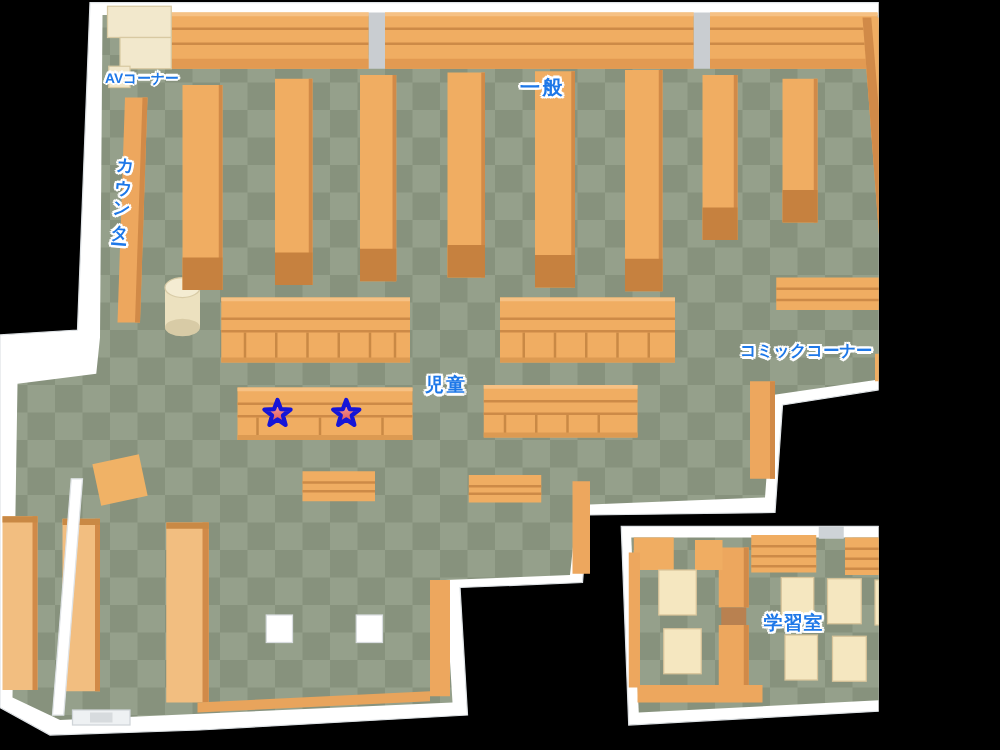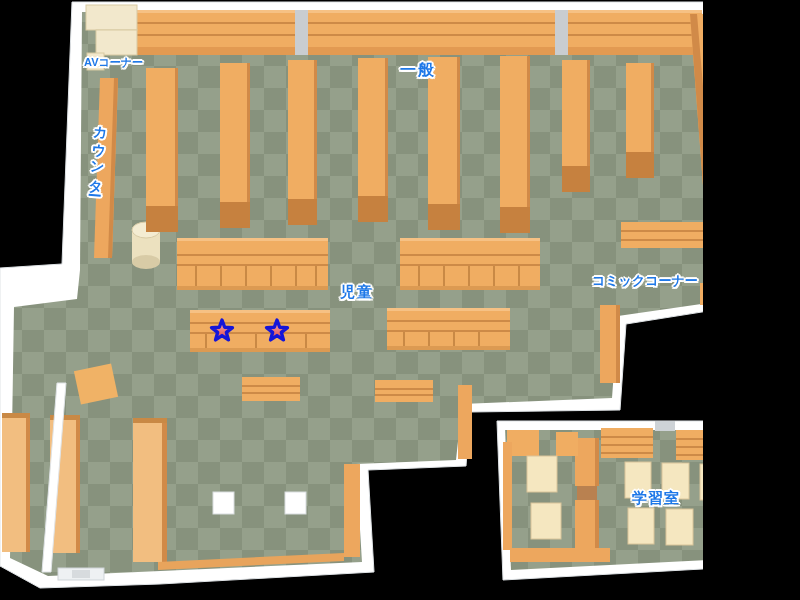--- a/index.html
+++ b/index.html
@@ -251,25 +251,25 @@
     <rect x="625" y="462" width="26" height="36" fill="#f5e7c0" stroke="#d9c49a" stroke-width="1"></rect>
     <rect x="662" y="463" width="27" height="36" fill="#f5e7c0" stroke="#d9c49a" stroke-width="1"></rect>
     <rect x="700" y="464" width="28" height="36" fill="#f5e7c0" stroke="#d9c49a" stroke-width="1"></rect>
     <rect x="628" y="508" width="26" height="36" fill="#f5e7c0" stroke="#d9c49a" stroke-width="1"></rect>
     <rect x="666" y="509" width="27" height="36" fill="#f5e7c0" stroke="#d9c49a" stroke-width="1"></rect>
     <rect x="704" y="510" width="28" height="36" fill="#f5e7c0" stroke="#d9c49a" stroke-width="1"></rect>
   </g>
 </svg>
 
 <div class="map-label" style="left:84px;top:55px;font-size:11px;">AVコーナー</div>
-<div class="map-label" style="left:400px;top:60px;font-size:16px;letter-spacing:2px;">一般</div>
+<div class="map-label" style="left:416px;top:60px;font-size:16px;letter-spacing:2px;">一般</div>
 <div class="map-label vertical" style="left:90px;top:116px;font-size:14px;letter-spacing:2px;transform:rotate(5deg);">カウンター</div>
-<div class="map-label" style="left:340px;top:283px;font-size:15px;letter-spacing:2px;">児童</div>
+<div class="map-label" style="left:340px;top:299px;font-size:15px;letter-spacing:2px;">児童</div>
 <div class="map-label" style="left:592px;top:272px;font-size:13px;">コミックコーナー</div>
-<div class="map-label" style="left:611px;top:489px;font-size:15px;letter-spacing:1px;margin-left:21px;">学習室</div>
+<div class="map-label" style="left:611px;top:489px;font-size:15px;letter-spacing:1px;">学習室</div>
 
 <svg class="star-marker" viewBox="-14 -14 28 28" style="left: 208px; top: 317px;">
   <path d="M0,-11 L2.7,-3.72 L10.46,-3.4 L4.37,1.42 L6.47,8.9 L0,4.6 L-6.47,8.9 L-4.37,1.42 L-10.46,-3.4 L-2.7,-3.72 Z" fill="url(#starGrad)" stroke="#1515d8" stroke-width="3.4" stroke-linejoin="round"></path>
 </svg>
 <svg class="star-marker" viewBox="-14 -14 28 28" style="left: 263px; top: 317px;">
   <path d="M0,-11 L2.7,-3.72 L10.46,-3.4 L4.37,1.42 L6.47,8.9 L0,4.6 L-6.47,8.9 L-4.37,1.42 L-10.46,-3.4 L-2.7,-3.72 Z" fill="url(#starGrad)" stroke="#1515d8" stroke-width="3.4" stroke-linejoin="round"></path>
 </svg>
 
 </div>
 

